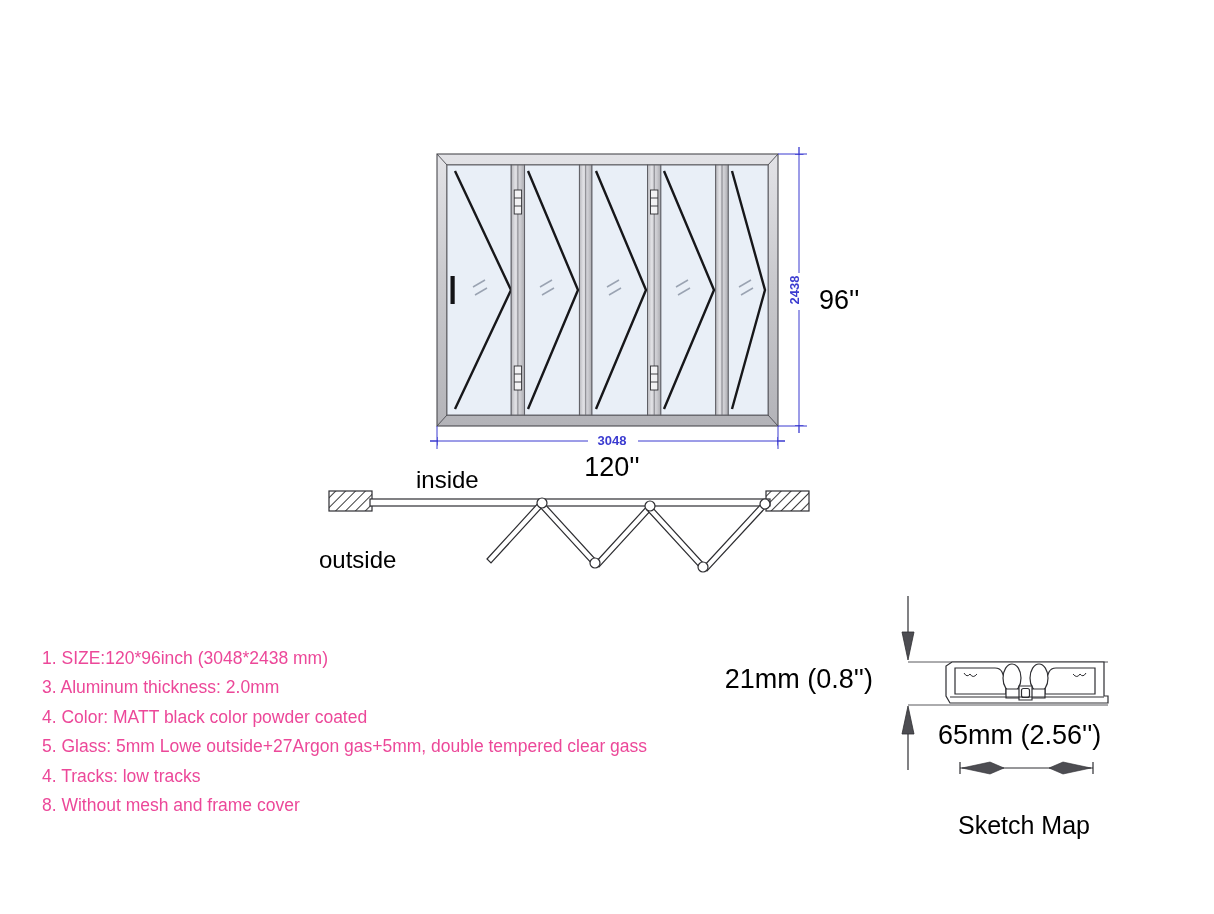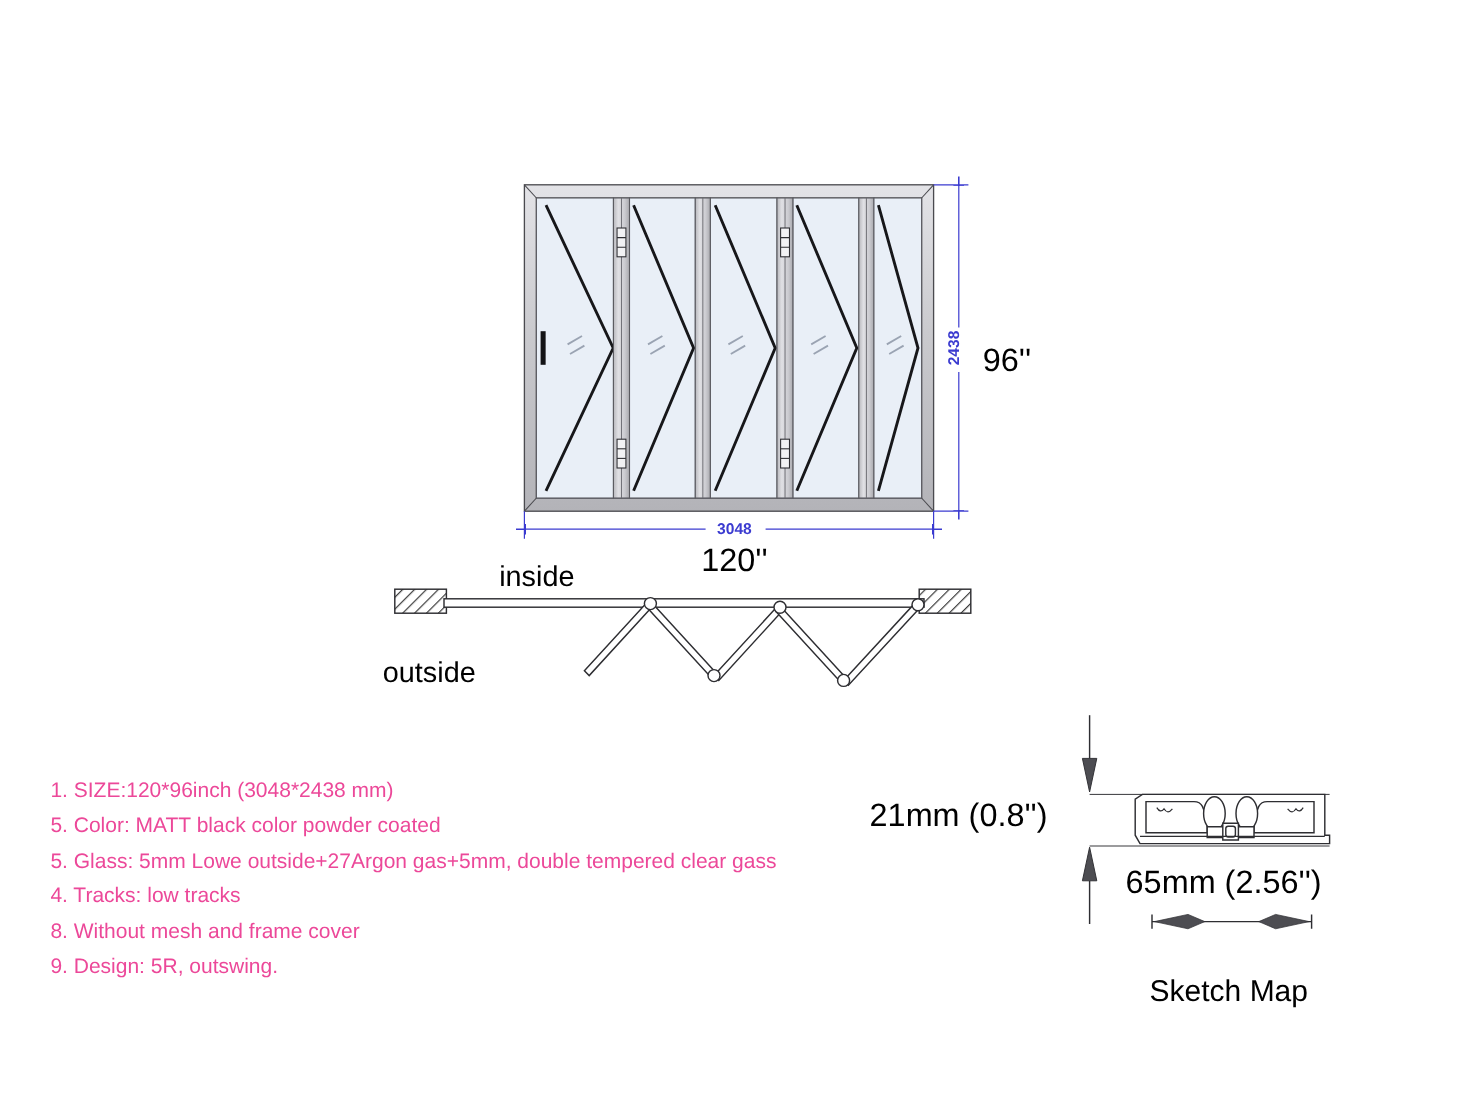--- a/index.html
+++ b/index.html
@@ -294,20 +294,20 @@
         <polygon points="962,724 990,718 1004,724 990,730" fill="#4d4d52" stroke="#2e2e32" stroke-width="0.6"></polygon>
         <polygon points="1091,724 1063,718 1049,724 1063,730" fill="#4d4d52" stroke="#2e2e32" stroke-width="0.6"></polygon>
       </g>
 
       <text class="txt lbl-sketch" x="1024" y="790" text-anchor="middle">Sketch Map</text>
     </g>
   </svg>
 
   <ul class="spec-list">
     <li class="spec-item">1. SIZE:120*96inch (3048*2438 mm)</li>
-    <li class="spec-item">5. Color: MATT black color powder coated</li>
+    <li class="spec-item">3. Aluminum thickness: 2.0mm</li>
+    <li class="spec-item">4. Color: MATT black color powder coated</li>
     <li class="spec-item">5. Glass: 5mm Lowe outside+27Argon gas+5mm, double tempered clear gass</li>
     <li class="spec-item">4. Tracks: low tracks</li>
     <li class="spec-item">8. Without mesh and frame cover</li>
-    <li class="spec-item">9. Design: 5R, outswing.</li>
   </ul>
 
 </div>
 
 </body></html>

